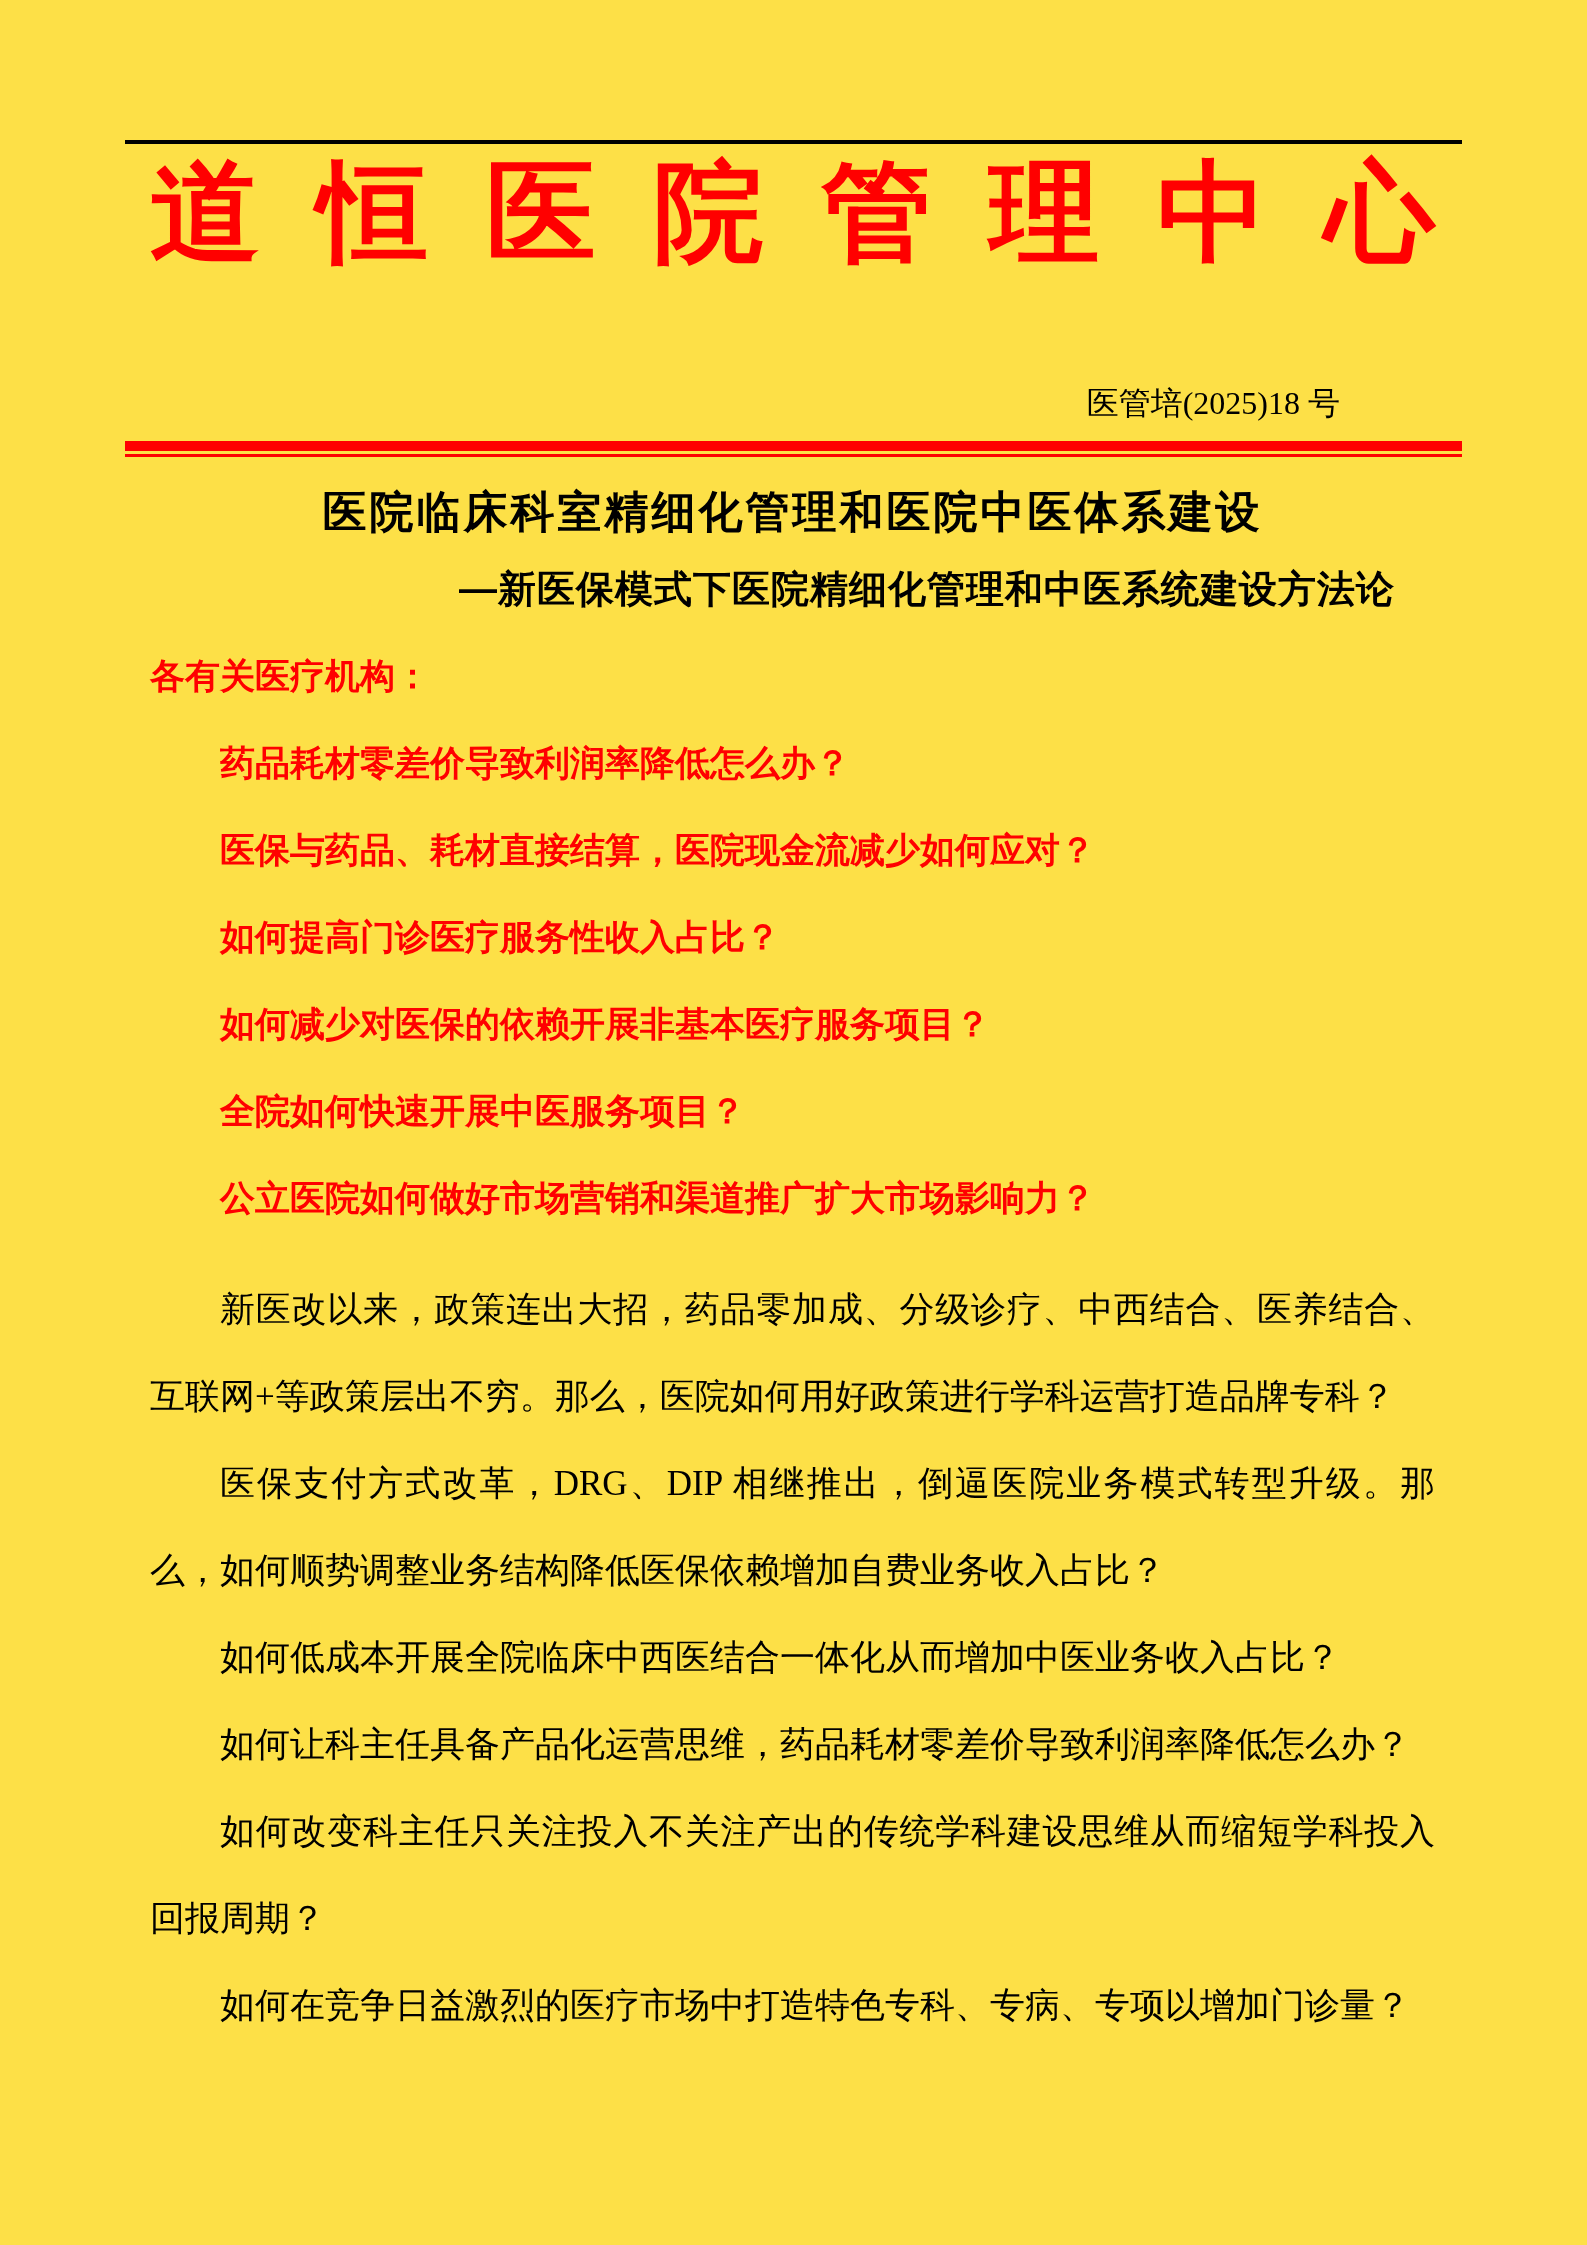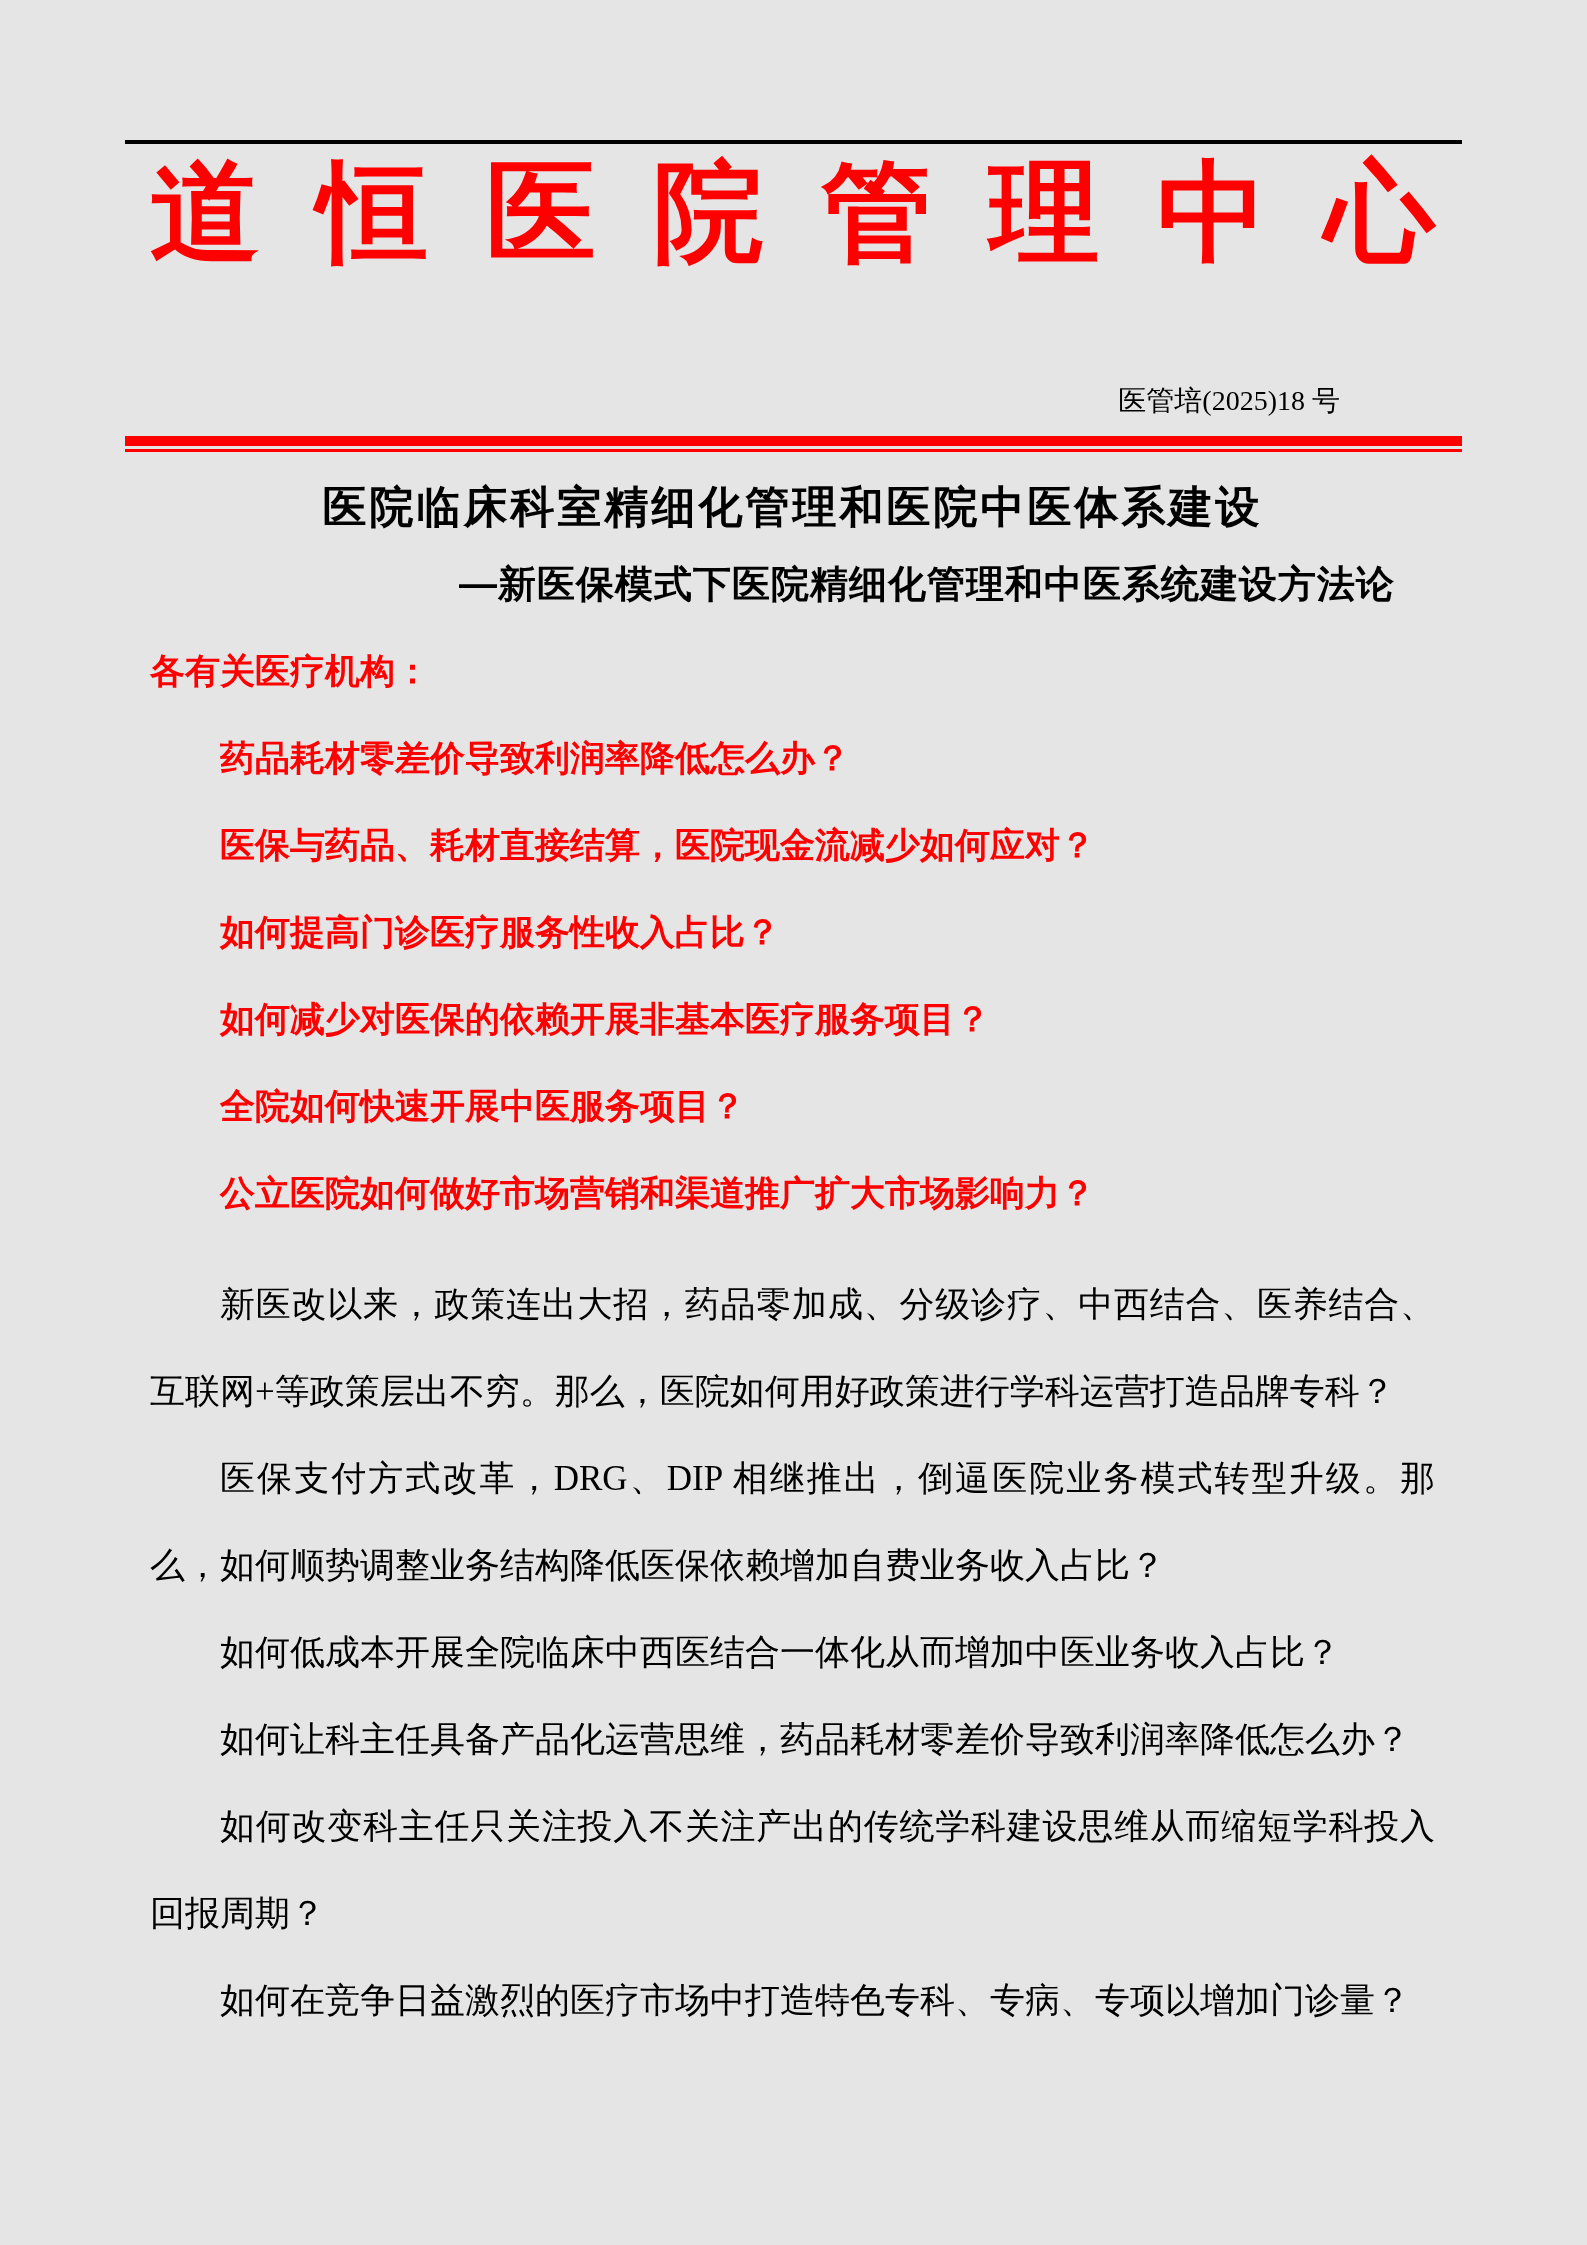--- a/index.html
+++ b/index.html
@@ -1,20 +1,20 @@
 <!DOCTYPE html>
 <html><head>
 <meta charset="utf-8">
 <style>
   html, body { margin: 0; padding: 0; background: #ffffff; }
   .page {
     position: relative;
     width: 1587px;
     height: 2245px;
-    background: #e5e5e5;
+    background: #fde047;
     overflow: hidden;
     font-family: "Liberation Serif", "DejaVu Serif", serif;
     color: #000000;
     box-sizing: border-box;
   }
   
   .rule-top {
     margin: 140px 125px 0 125px;
     border-top: 4px solid #000000;
   }
@@ -30,21 +30,21 @@
     font-size: 110px;
     line-height: 1.05;
     color: #ff0000;
     text-align: justify;
     text-align-last: justify;
     letter-spacing: 0;
     white-space: nowrap;
   }
   .doc-number {
     margin-top: 116px;
-    font-size: 28px;
+    font-size: 32px;
     line-height: 1.1;
     text-align: right;
     padding-right: 95px;
     color: #000000;
   }
   
   .red-rule { margin: 20px 125px 0 125px; }
   .red-rule .thick { height: 10px; background: #ff0000; }
   .red-rule .thin  { margin-top: 3px; height: 3px; background: #ff0000; }
 

